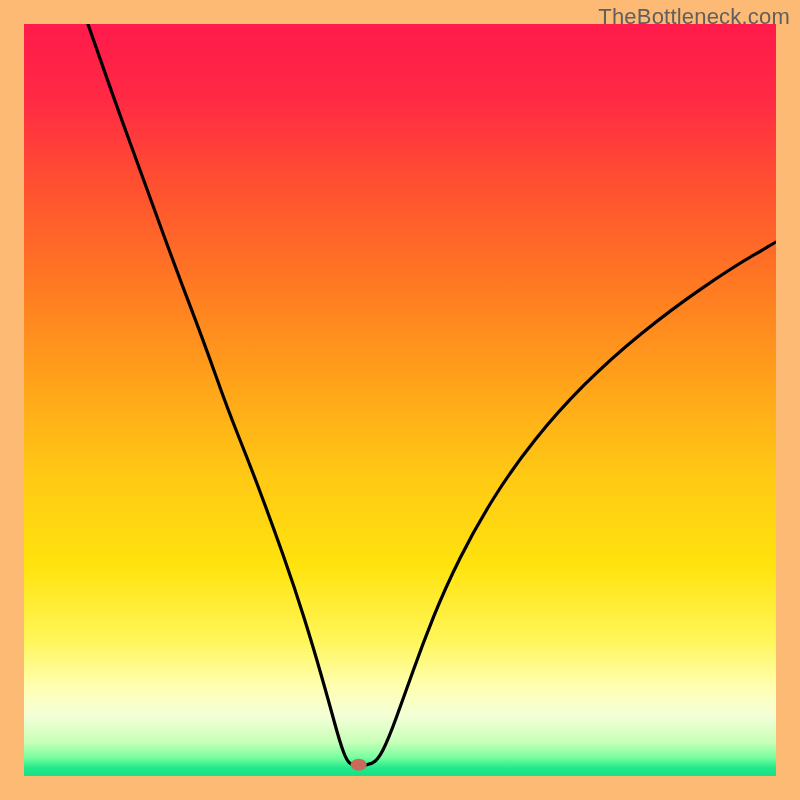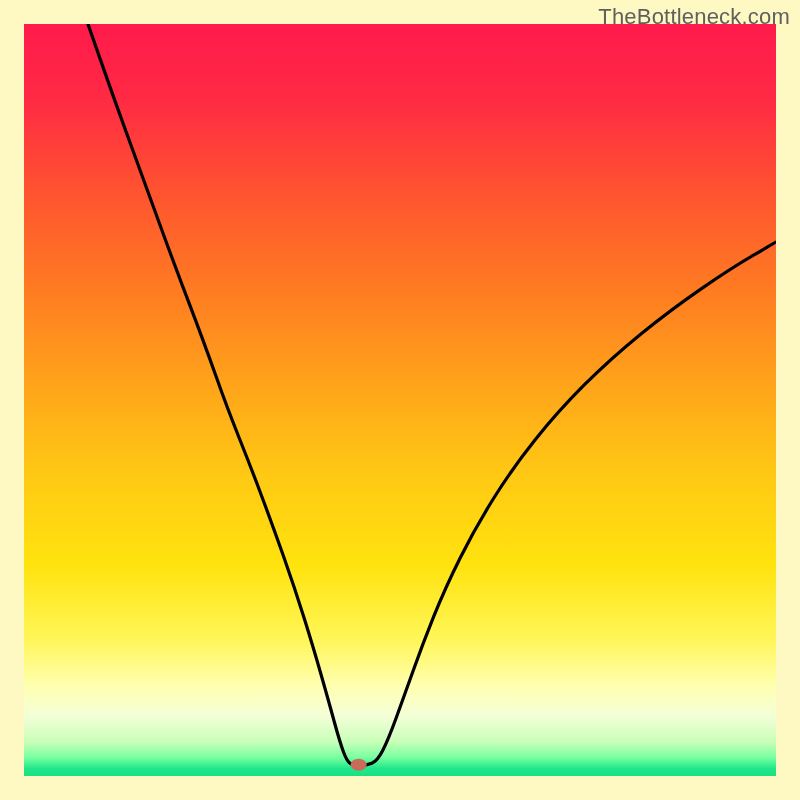--- a/index.html
+++ b/index.html
@@ -10,21 +10,21 @@
     background: #000;
     overflow: hidden;
     font-family: Arial, Helvetica, sans-serif;
   }
   .frame {
     position: absolute;
     left: 0;
     top: 0;
     width: 800px;
     height: 800px;
-    background: #fef9c3;
+    background: #fdba74;
   }
   .plot {
     position: absolute;
     left: 24px;
     top: 24px;
     width: 752px;
     height: 752px;
   }
   .plot svg {
     display: block;

